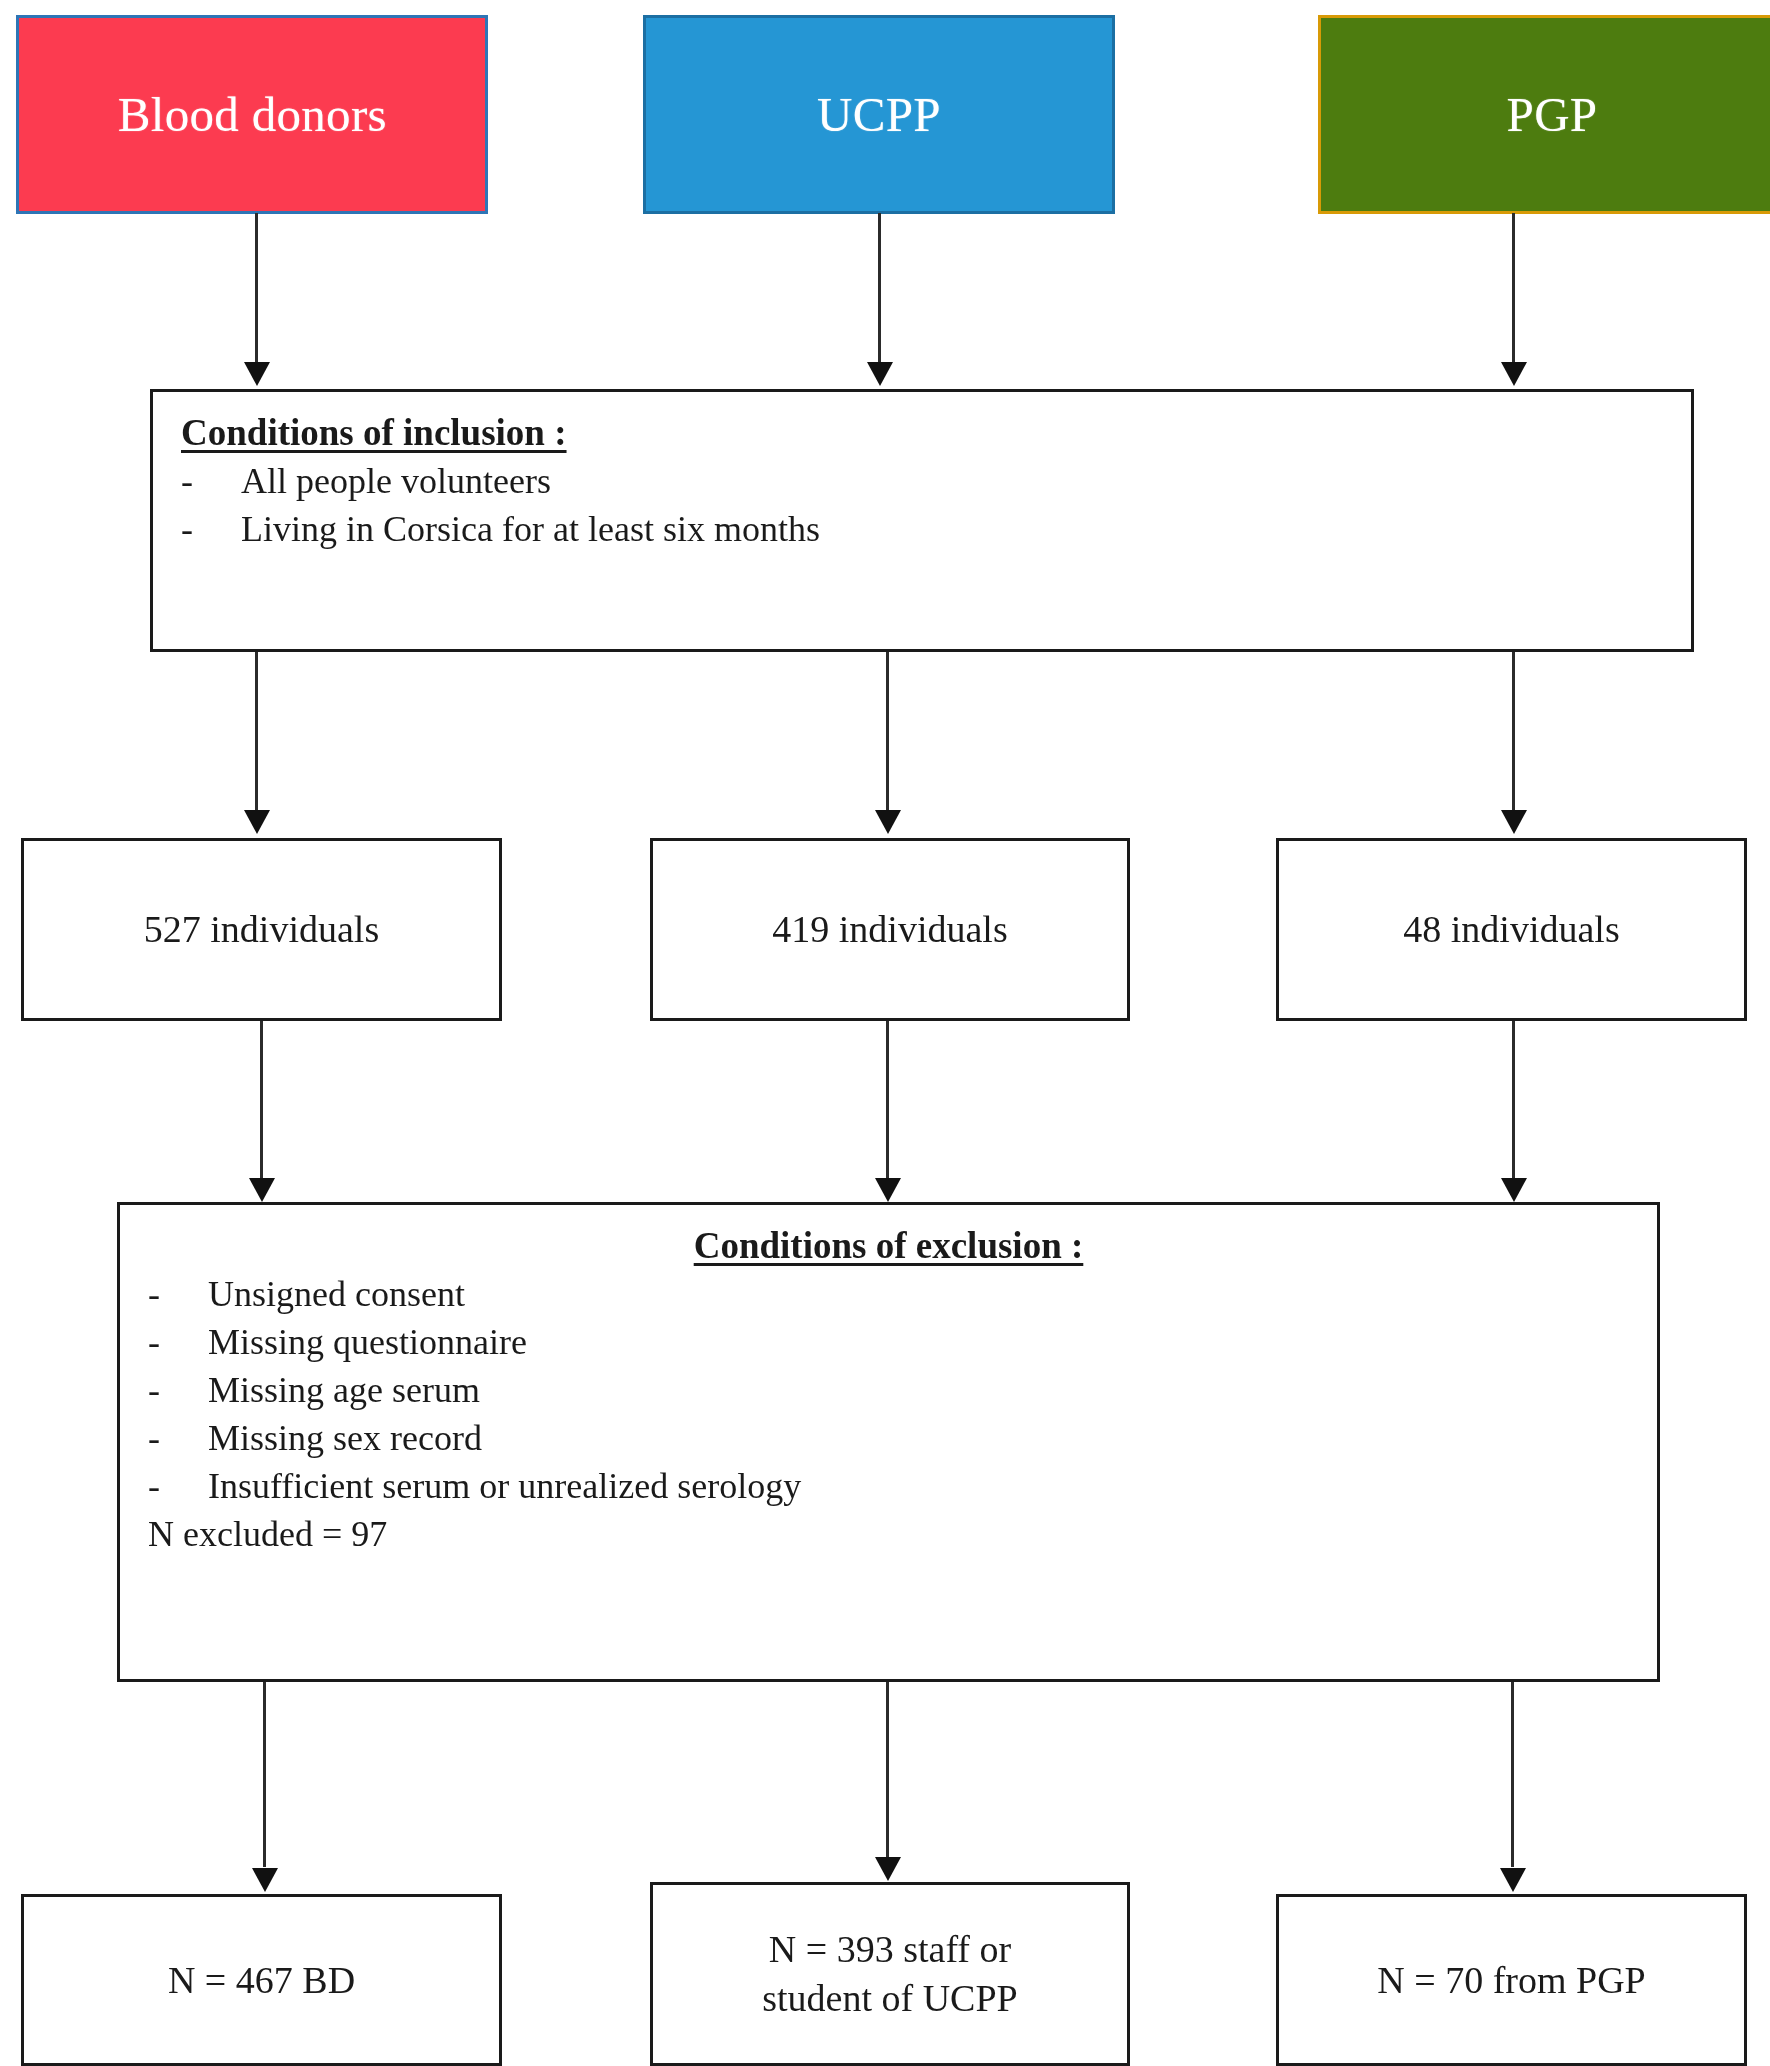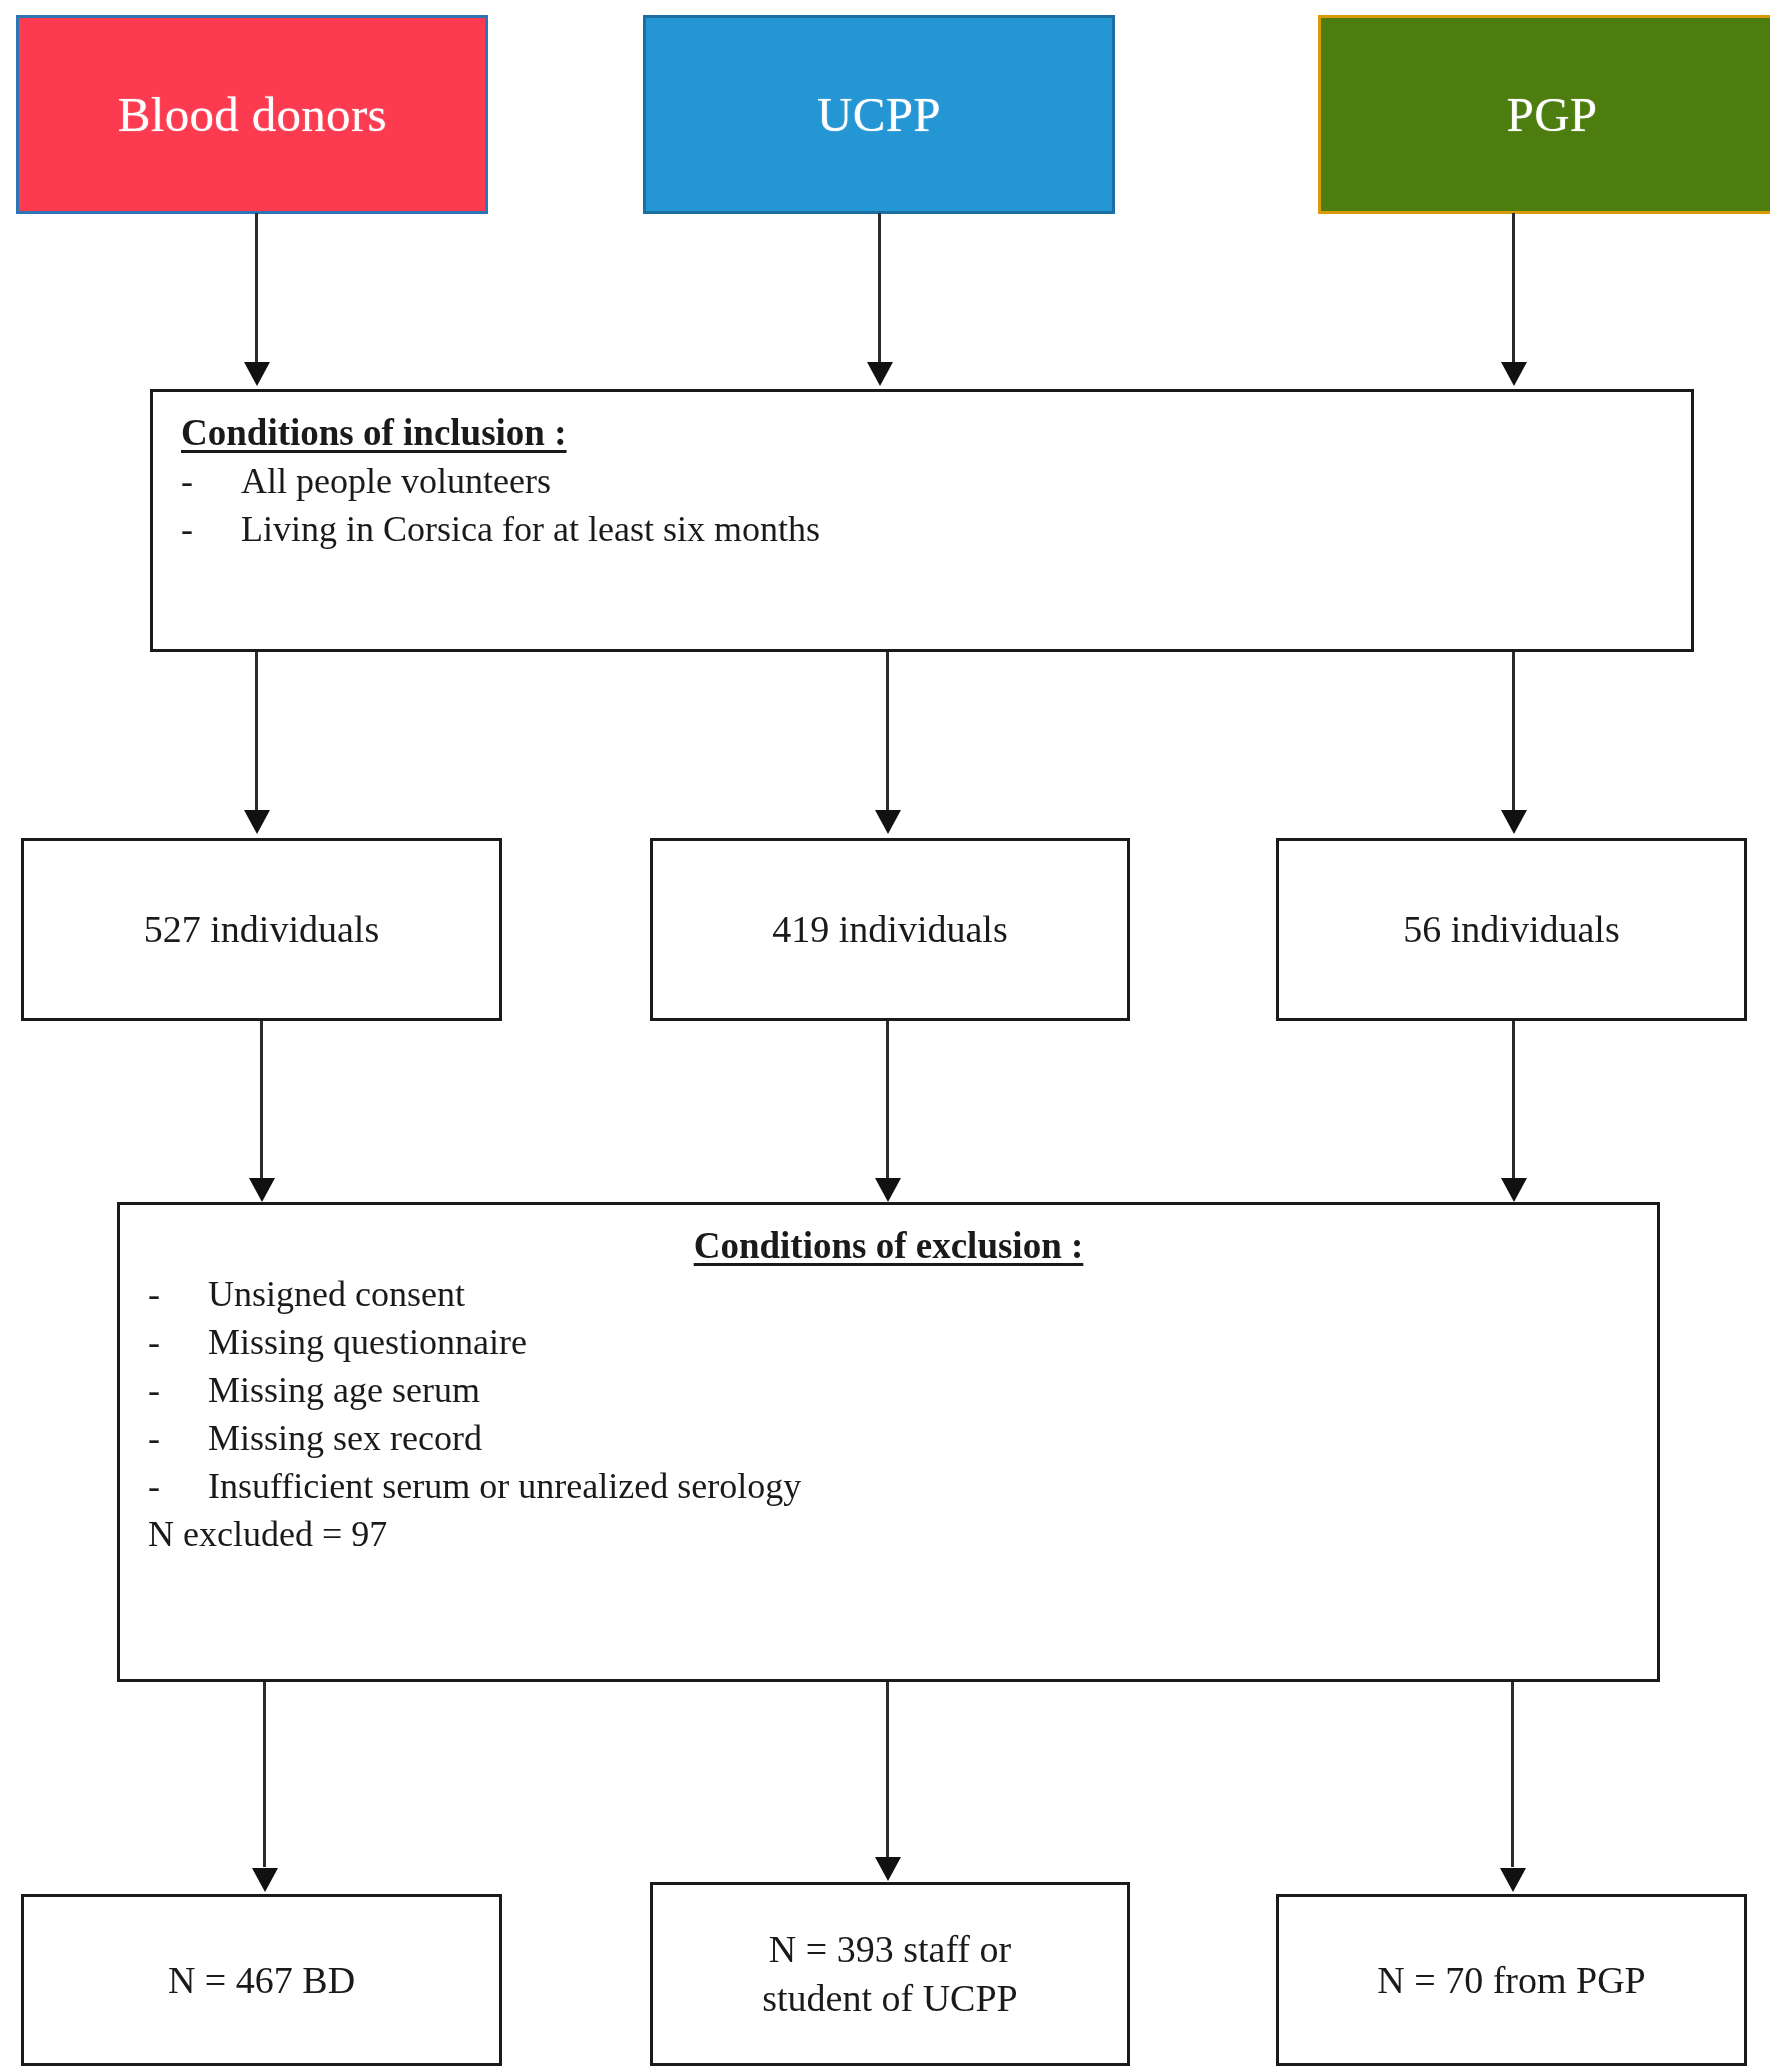--- a/index.html
+++ b/index.html
@@ -189,21 +189,21 @@
   <div class="conn" style="left:1512px; top:652px; height:158px;"></div>
   <div class="arrowhead" style="left:1501px; top:810px;"></div>
 
   <div class="box box-527">
     <div class="centered-text">527 individuals</div>
   </div>
   <div class="box box-419">
     <div class="centered-text">419 individuals</div>
   </div>
   <div class="box box-81">
-    <div class="centered-text">56 individuals</div>
+    <div class="centered-text">48 individuals</div>
   </div>
 
   <div class="conn" style="left:260px; top:1021px; height:158px;"></div>
   <div class="arrowhead" style="left:249px; top:1178px;"></div>
 
   <div class="conn" style="left:886px; top:1021px; height:158px;"></div>
   <div class="arrowhead" style="left:875px; top:1178px;"></div>
 
   <div class="conn" style="left:1512px; top:1021px; height:158px;"></div>
   <div class="arrowhead" style="left:1501px; top:1178px;"></div>

